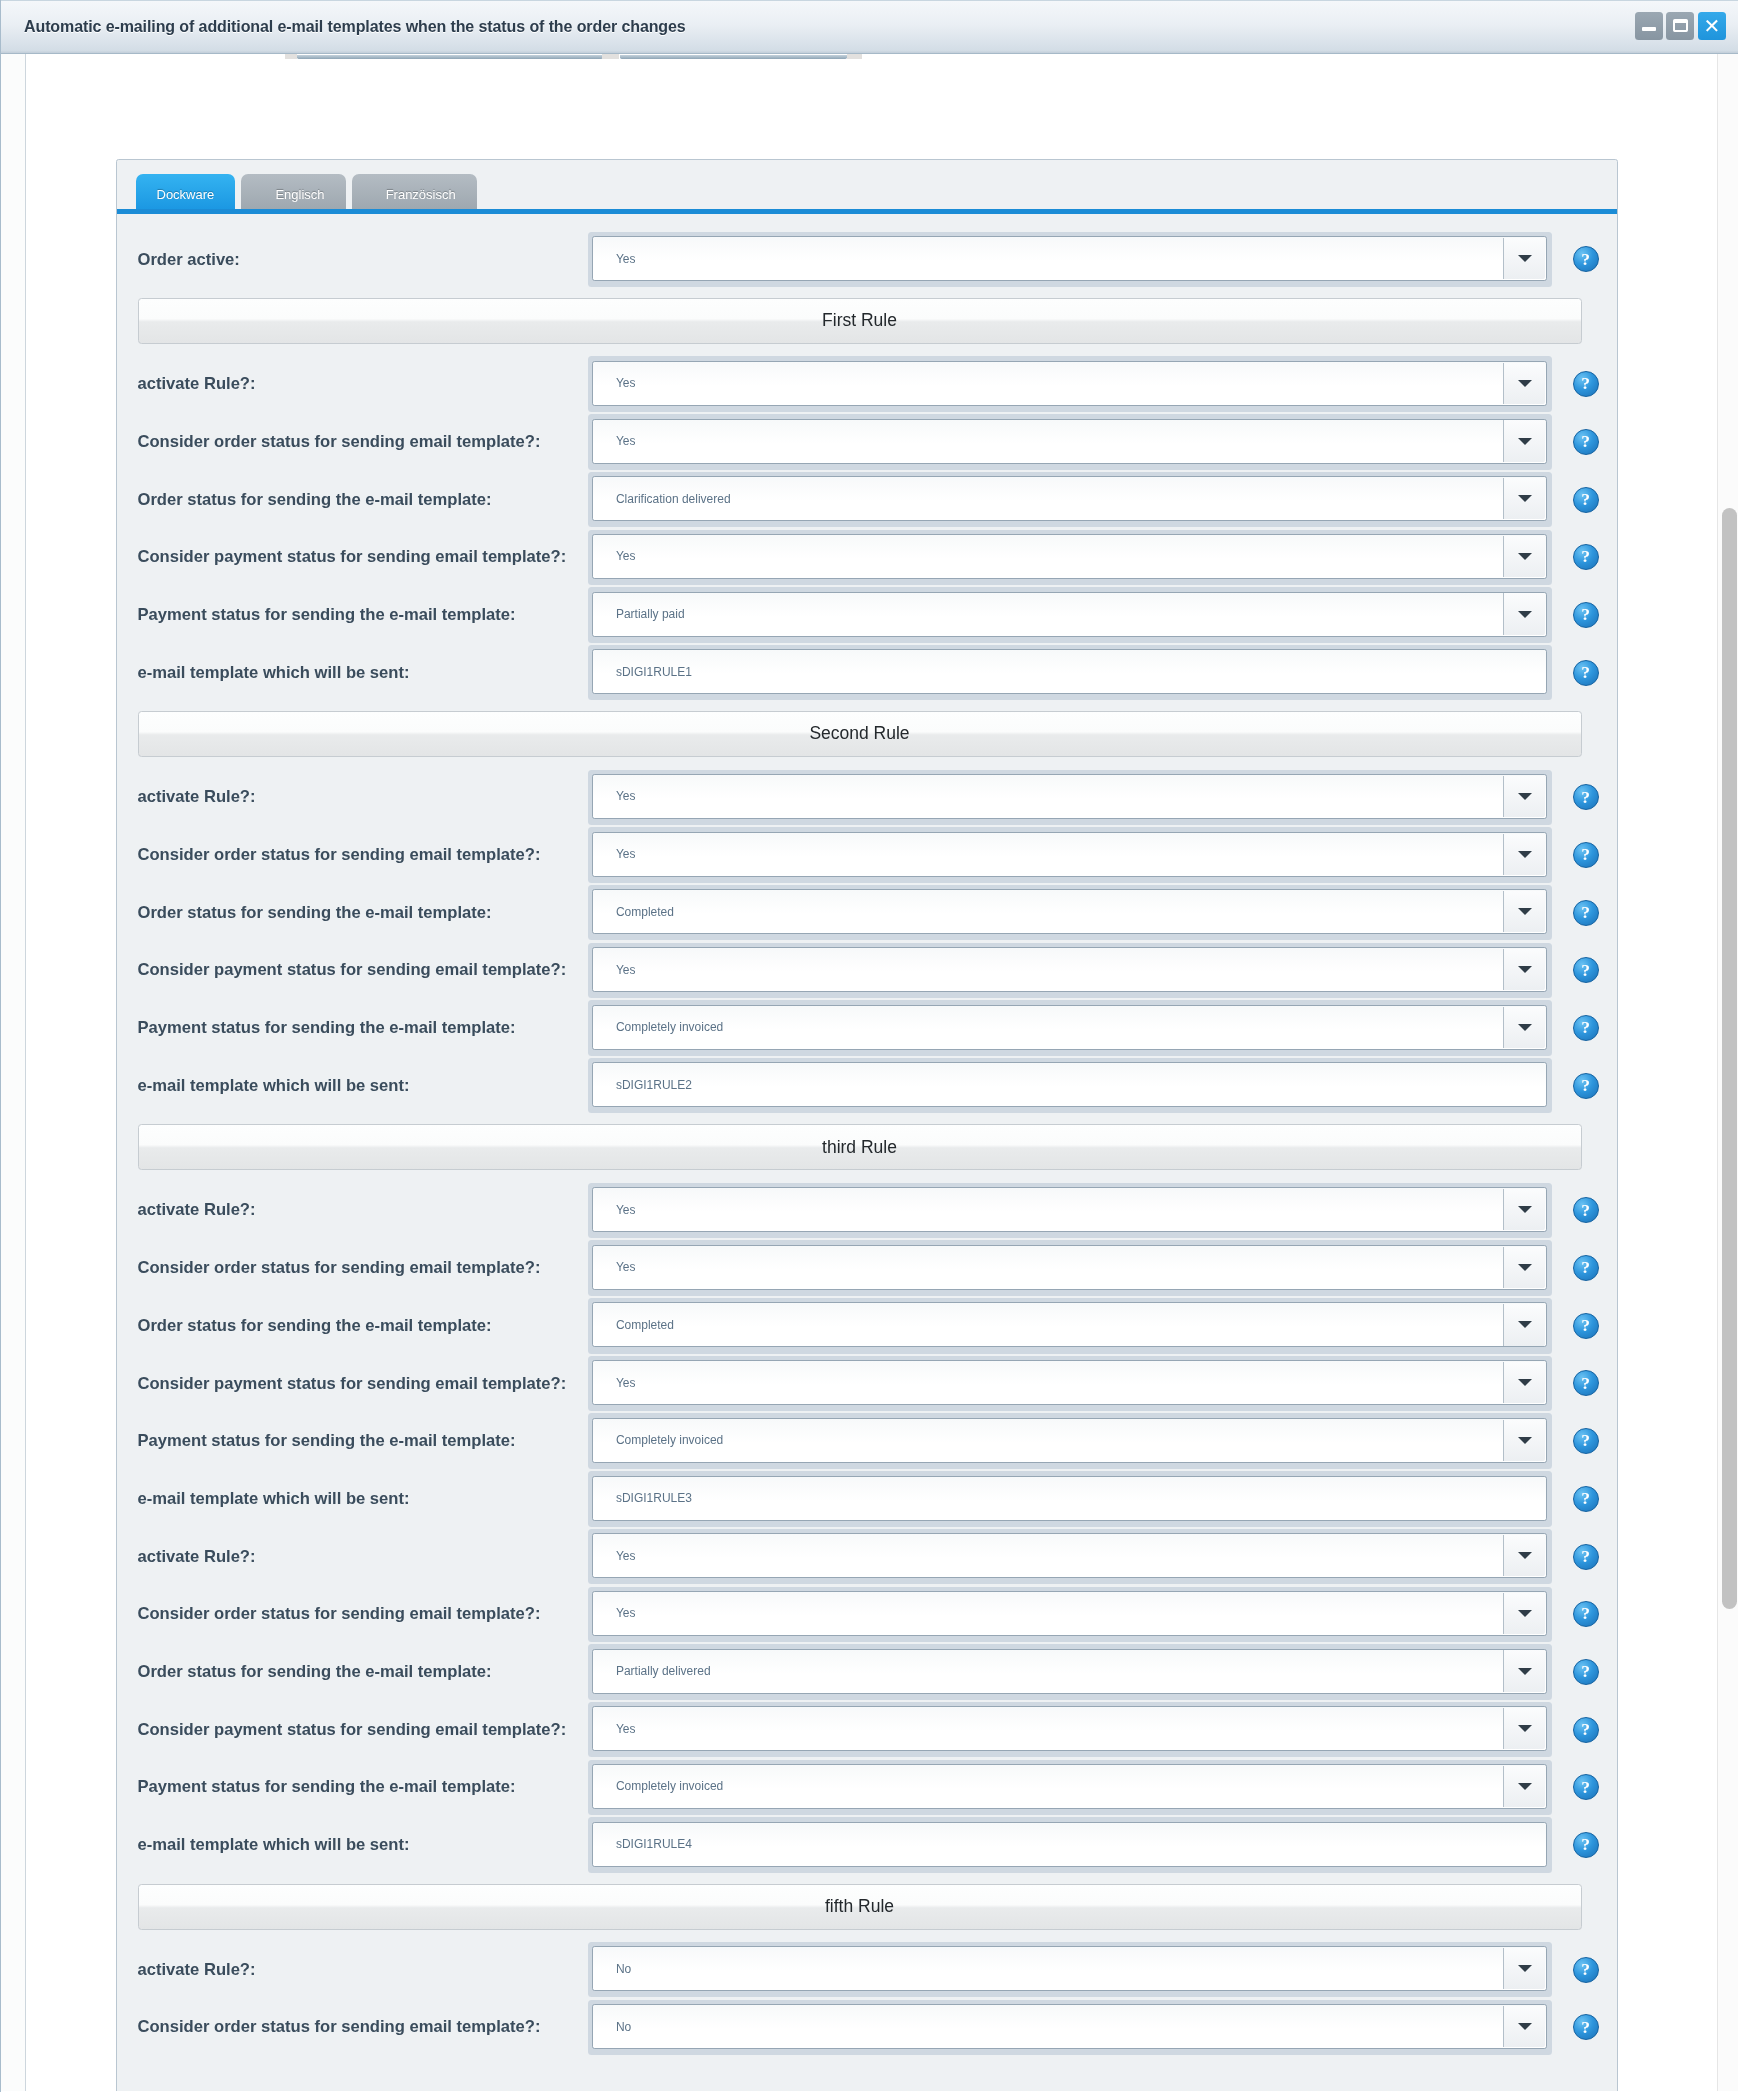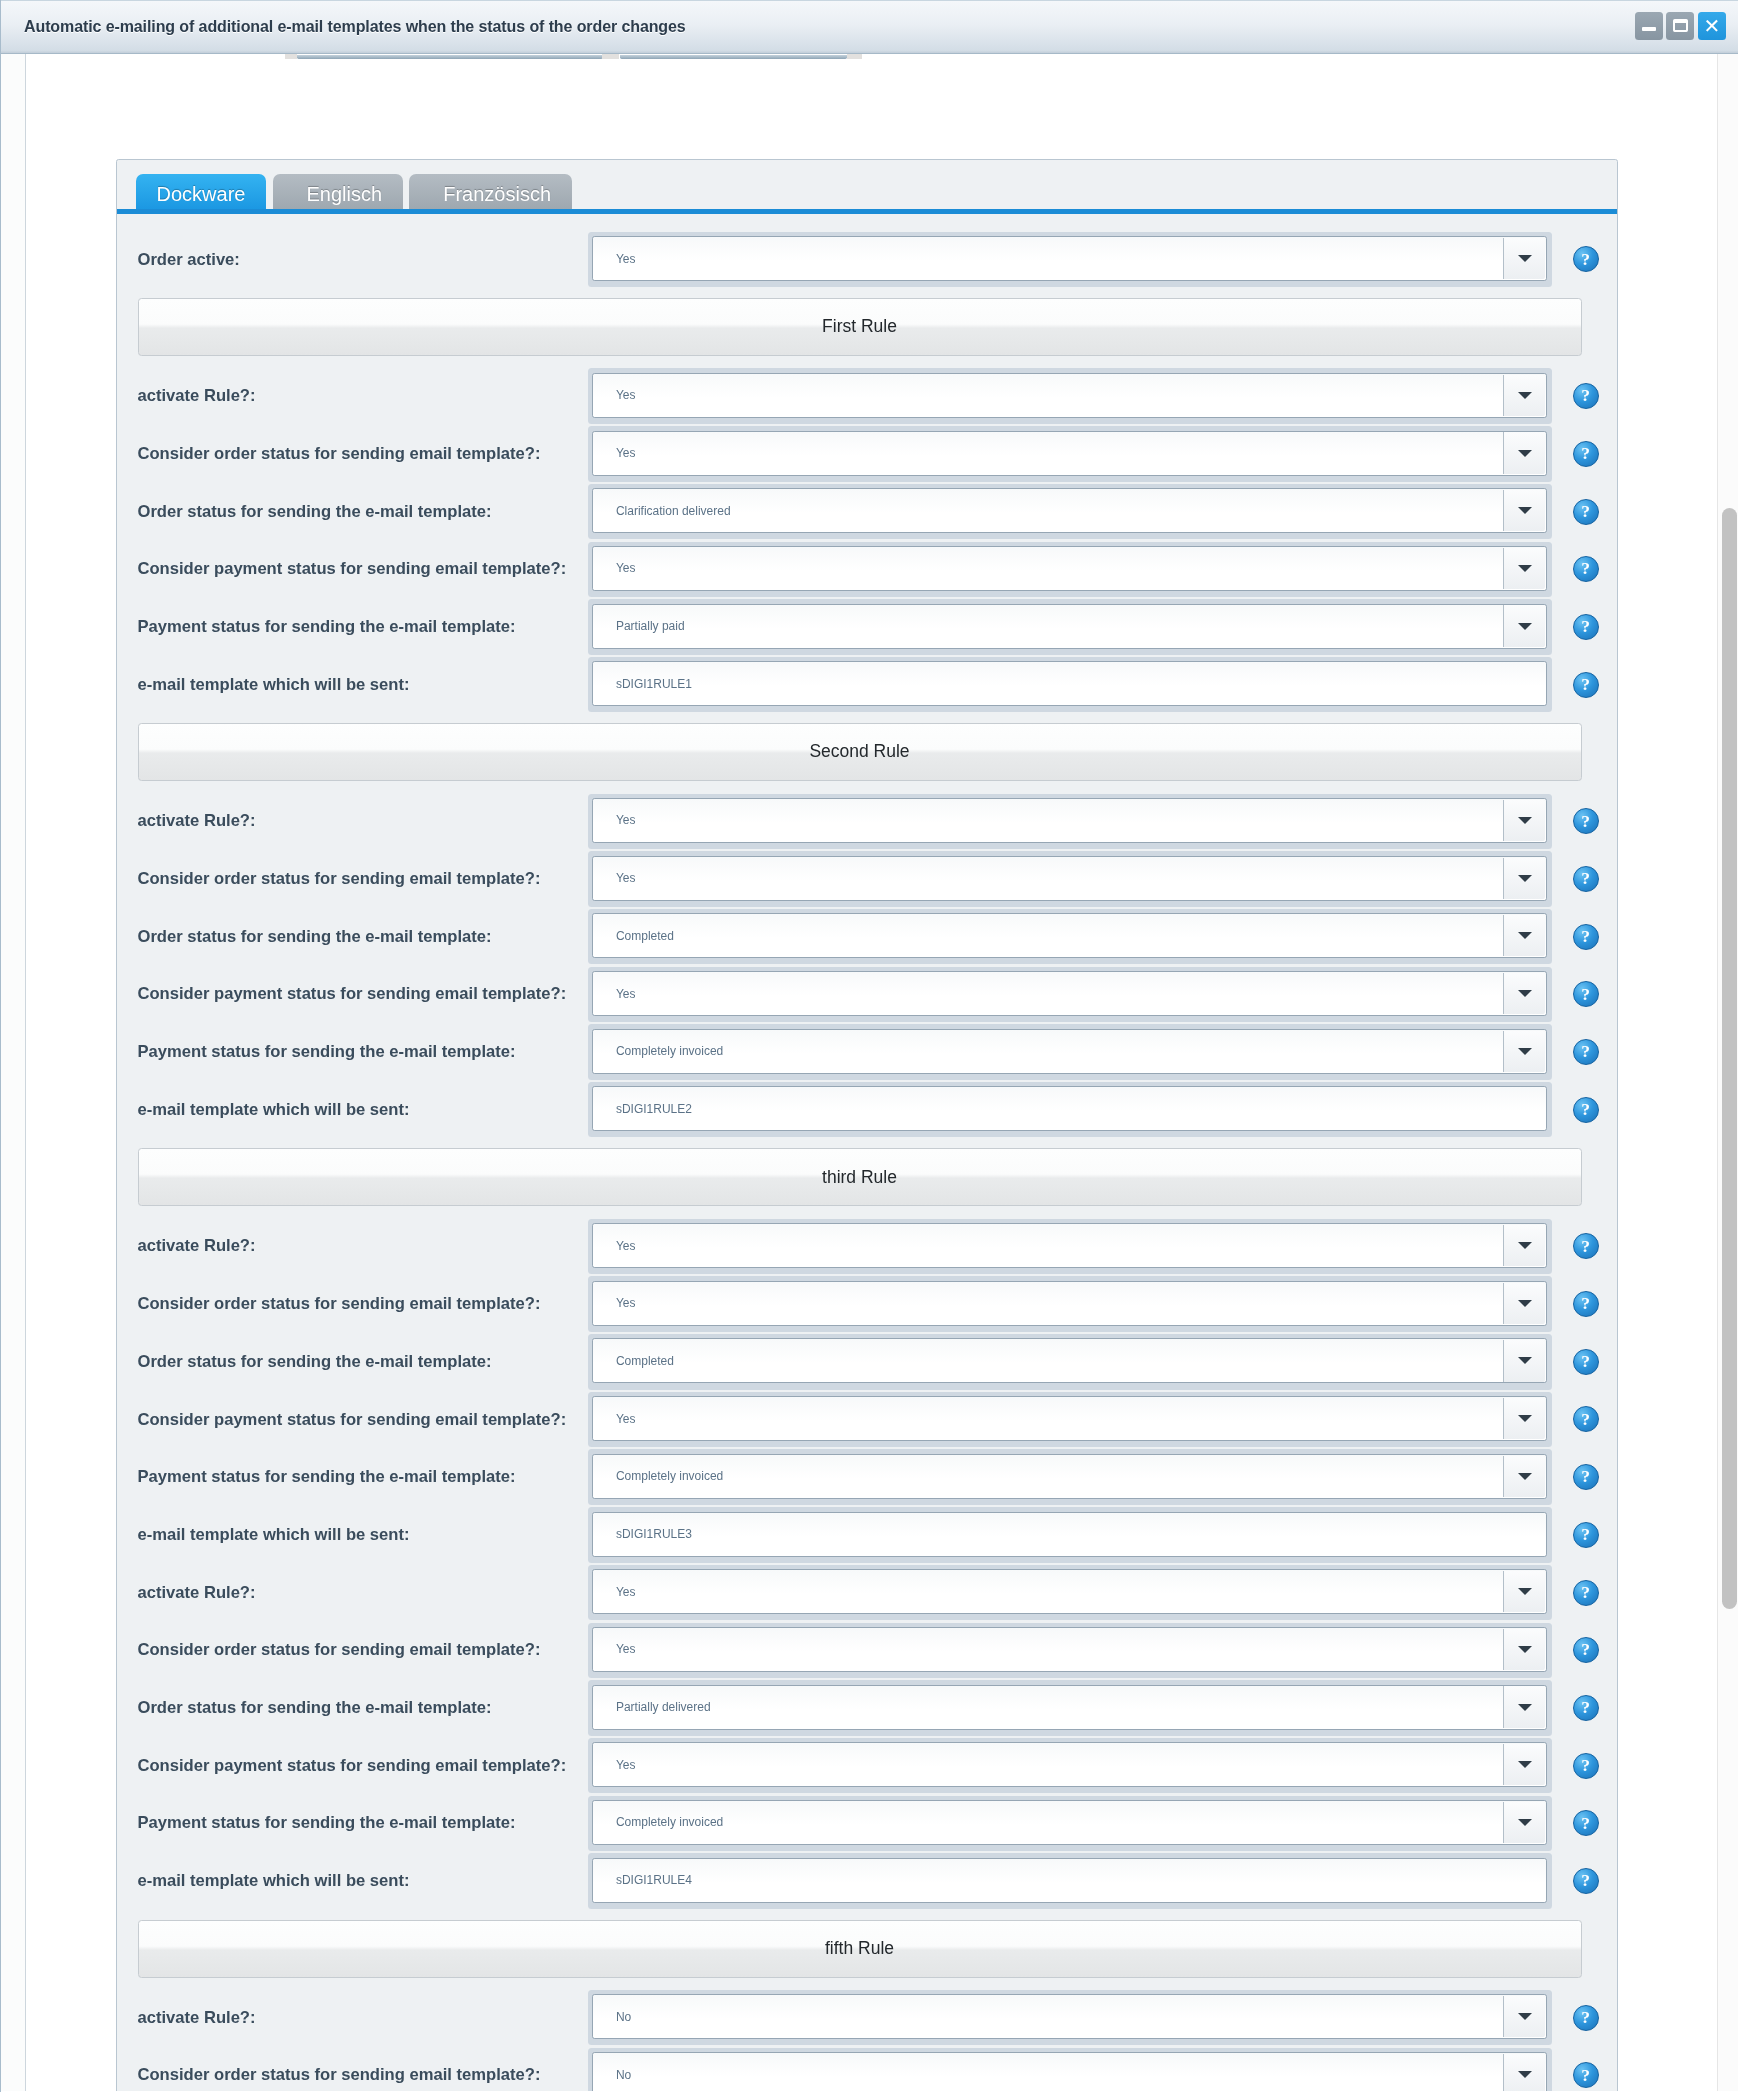--- a/index.html
+++ b/index.html
@@ -129,21 +129,21 @@
     padding-left: 19px;
     display: flex;
     align-items: flex-end;
     gap: 6.1px;
   }
   .tab {
     height: 40px;
     padding: 0 21px;
     display: flex; align-items: center;
     border-radius: 7px 7px 0 0;
-    font-size: 20px;
+    font-size: 13px;
     color: #ffffff;
     text-shadow: 0 -0.9px 0.9px rgba(0,0,0,0.28);
     cursor: pointer;
     line-height: 1;
   }
   .tab.inactive {
     background: linear-gradient(to bottom,#b4bcc3,#9ba5ad);
     padding-left: 34px;
   }
   .tab.active {
@@ -236,21 +236,21 @@
     font-weight: bold;
     display: flex; align-items: center; justify-content: center;
     cursor: pointer;
     font-family: "Liberation Serif", serif;
     line-height: 1;
   }
 
   
   .section-bar {
     position: relative;
-    height: 58px;
+    height: 46px;
     margin: 10.5px 0 12.2px 0;
     background: linear-gradient(to bottom,#fdfefe 0%,#fbfcfc 45%,#e9ebec 52%, #e3e5e6 100%);
     border: 0.9px solid #c6ccd1;
     border-radius: 3.5px;
     display: flex;
     align-items: center;
     justify-content: center;
   }
   .section-bar-label {
     font-size: 17.5px;

